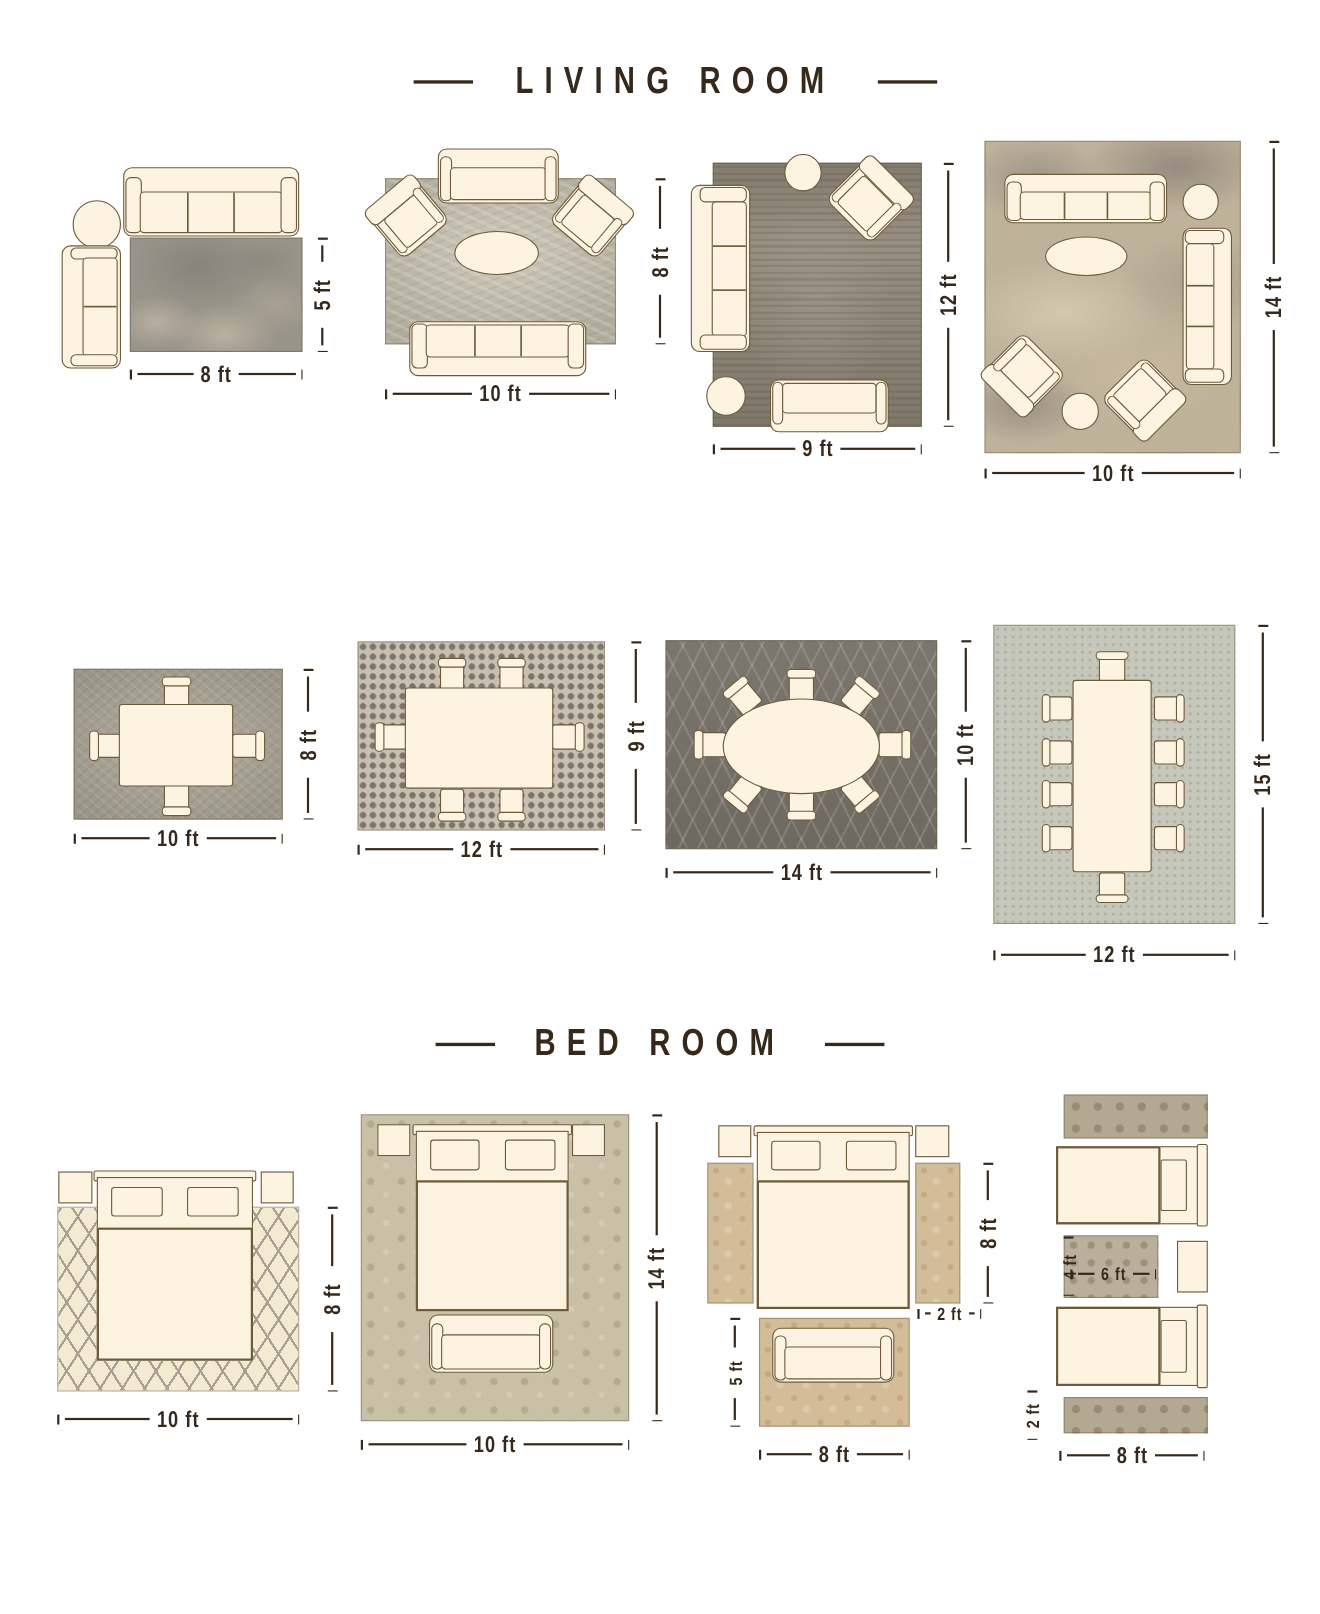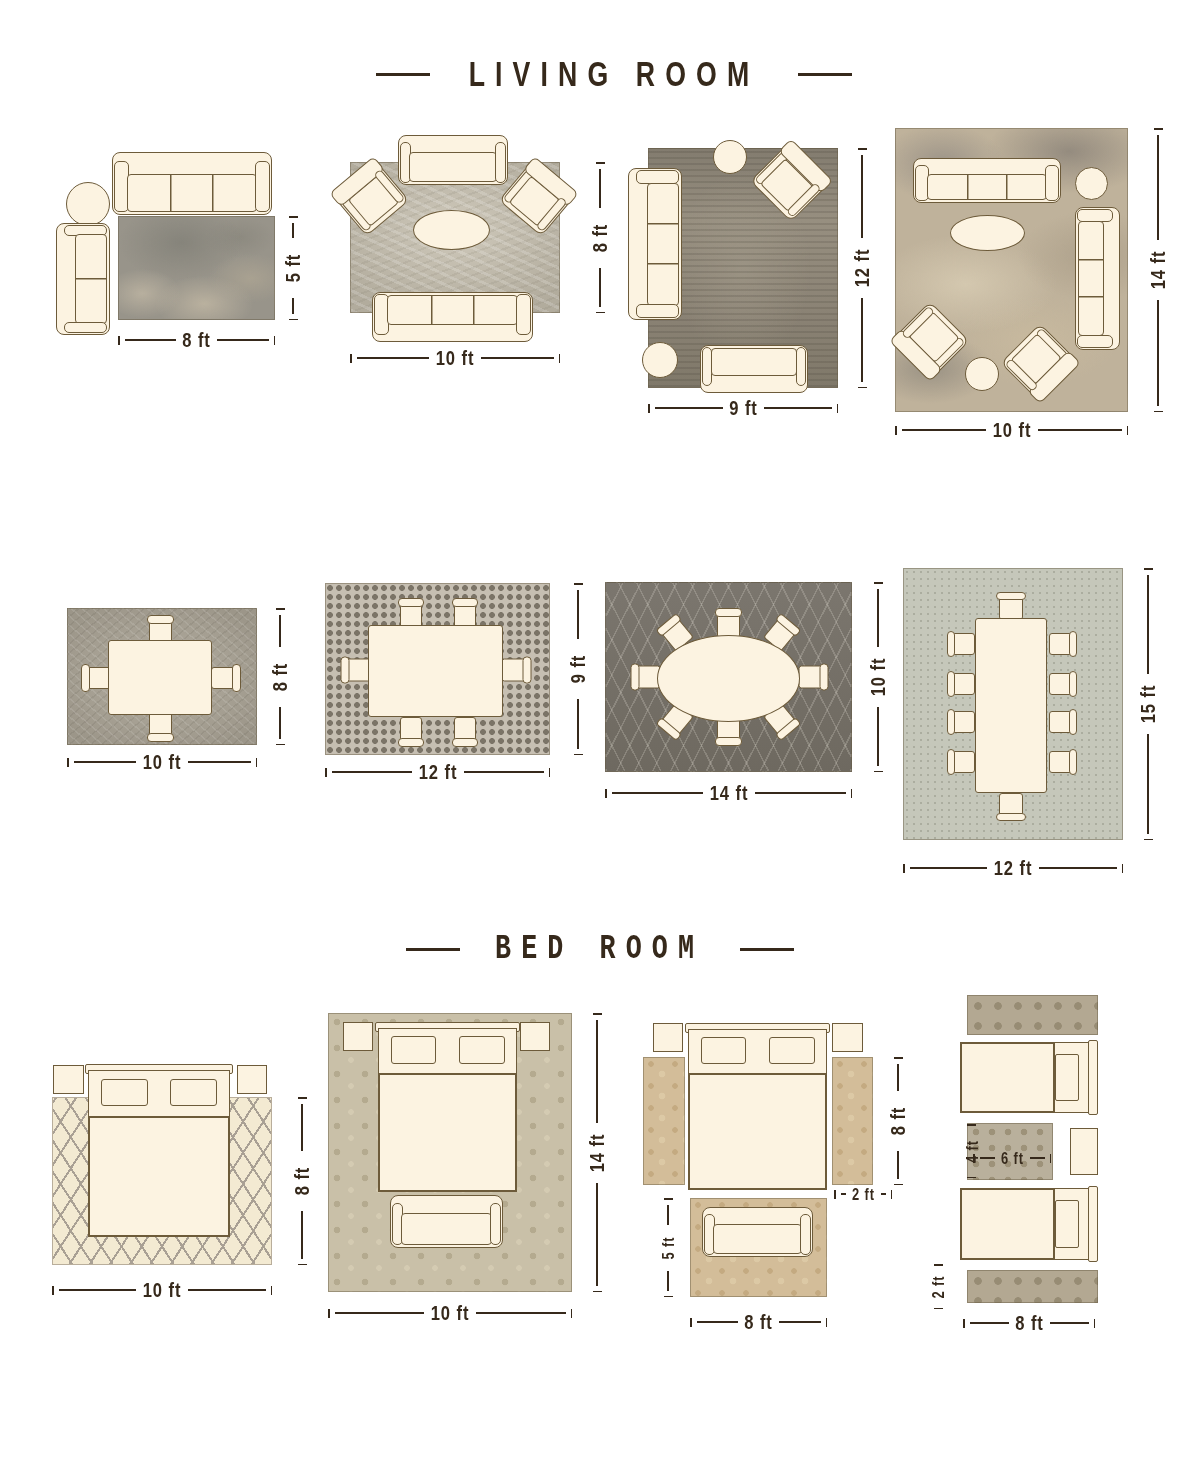--- a/index.html
+++ b/index.html
@@ -367,21 +367,21 @@
     </div>
     <div class="dim-h" style="left:8px;top:296px;width:220px;">
       <span class="tick"></span>
         <span class="line"></span>
       <span class="lab">12 ft</span>
       <span class="line"></span>
         <span class="tick"></span>
     </div>
   </div>
 
-  <div class="title-row" style="top:933px;font-family:Liberation Mono, monospace;">
+  <div class="title-row" style="top:933px;">
     <span class="dash"></span>
     <h2>BED ROOM</h2>
     <span class="dash"></span>
   </div>
 
   <div class="layout" style="left:38px;top:1058px;width:270px;height:245px;">
     <div class="rug rug-b1" style="left:14px;top:39px;width:220px;height:168px;"></div>
     <div class="f" style="left:15px;top:7px;width:31px;height:29px;"></div>
     <div class="f" style="left:199px;top:7px;width:30px;height:29px;"></div>
     <div class="bedwrap bedv" style="left:50px;top:6px;width:142px;height:173px;">

